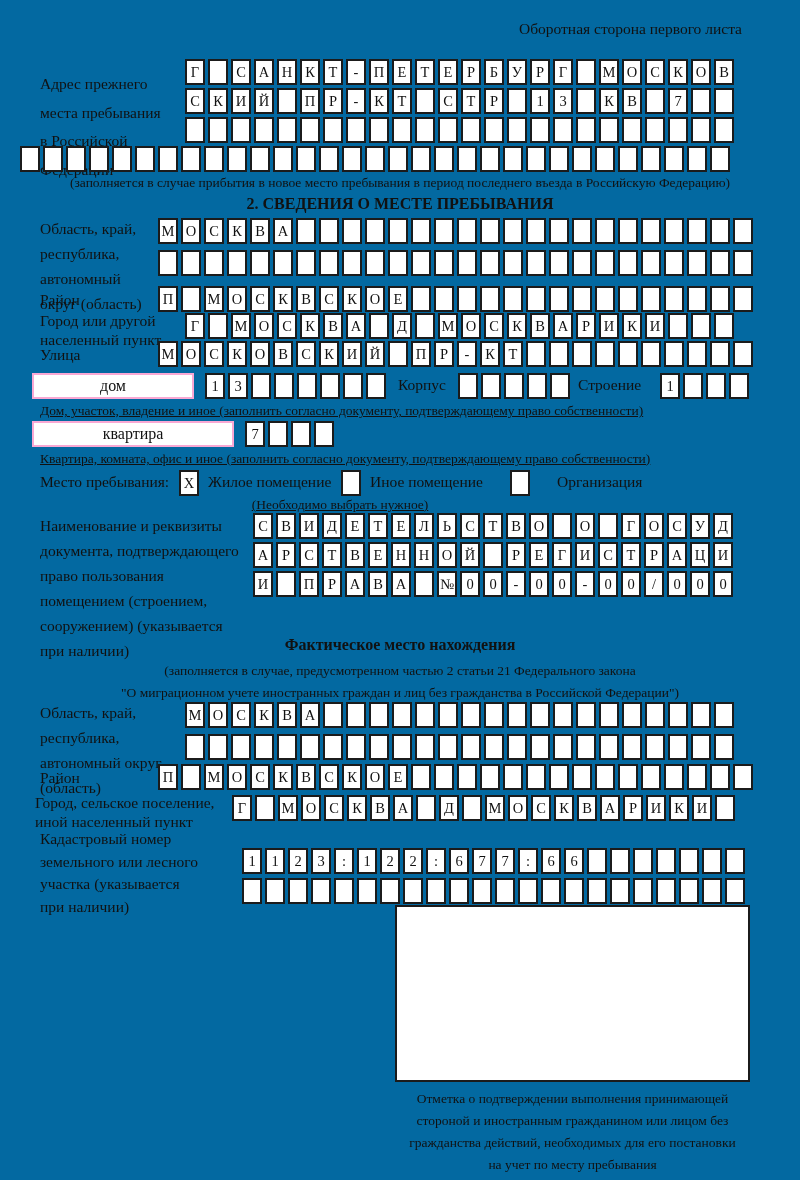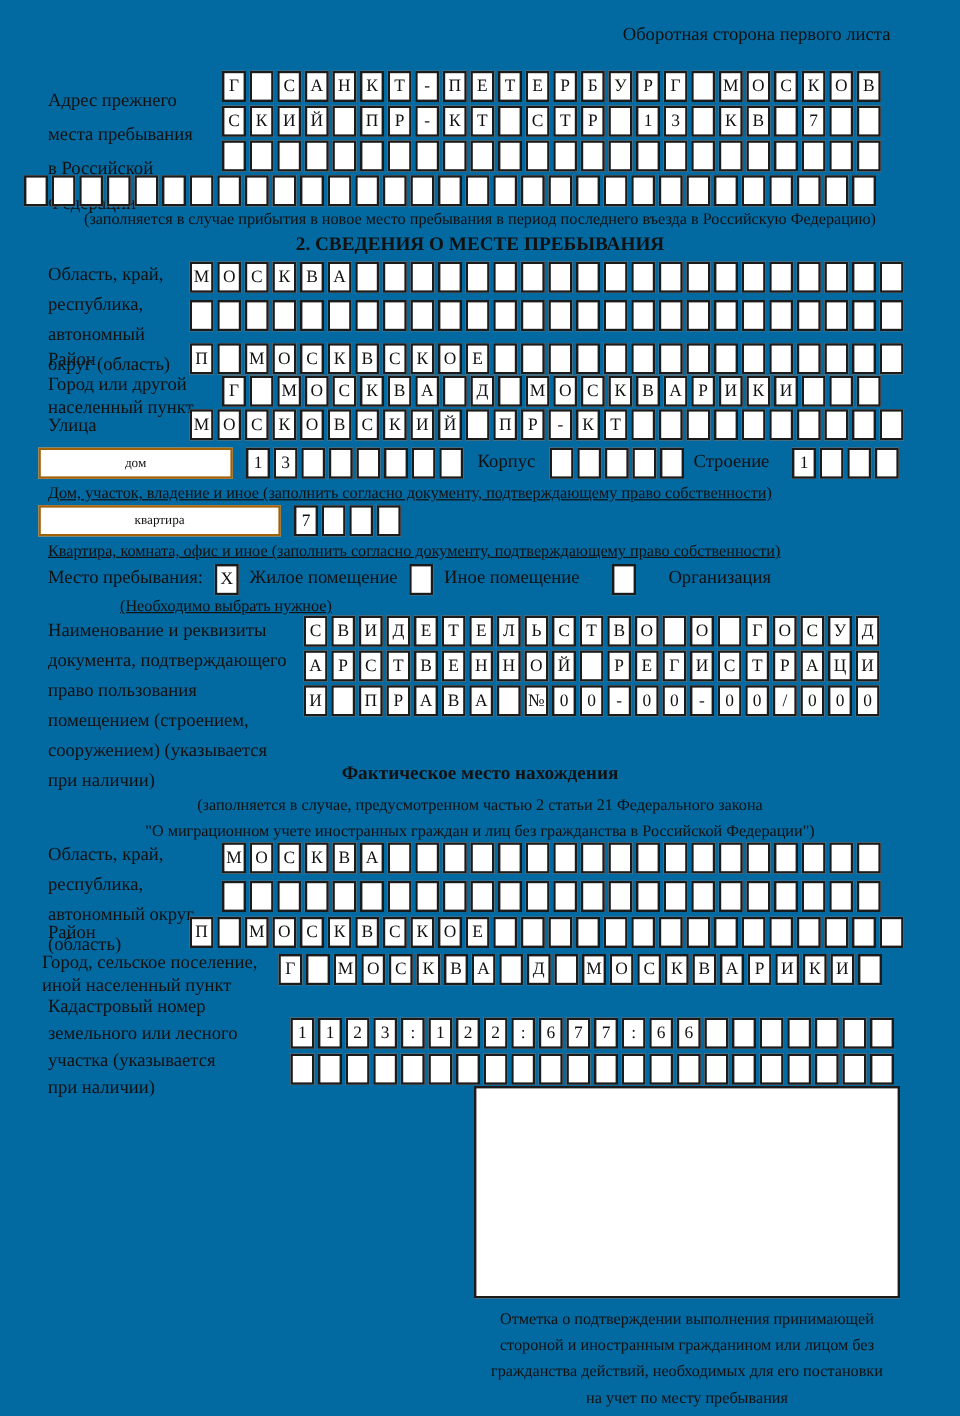--- a/index.html
+++ b/index.html
@@ -9,22 +9,22 @@
   .hdr{font-size:15.5px;}
   .lbl{font-size:15.5px;line-height:24px;}
   .lbl.tight{line-height:19px;}
   .cap{font-size:13.5px;text-align:center;width:100%;}
   .capl{font-size:13.5px;text-decoration:underline;}
   .ttl{font-size:16px;font-weight:bold;text-align:center;width:100%;}
   .boxrow{display:flex;}
   .cell{display:inline-flex;width:16px;height:22px;border:2px solid #1b1b1b;margin-right:3px;
         align-items:center;justify-content:center;font-size:14.5px;font-family:"Liberation Serif",serif;
         background:#fff;flex:0 0 auto;}
-  .widebox{border:2px solid #a16207;height:22px;display:flex;align-items:center;justify-content:center;
-        font-size:11px;background:#fff;}
+  .widebox{border:2px solid #f9a8d4;height:22px;display:flex;align-items:center;justify-content:center;
+        font-size:16px;background:#fff;}
   .inl{font-size:15.5px;}
   .stamp{border:2px solid #1b1b1b;background:#fff;}
   .capc{font-size:13.5px;text-align:center;line-height:22px;}
 </style>
 </head>
 <body>
 
 <div class="page">
 
   <div class="abs hdr" style="top:20px;right:58px;">Оборотная сторона первого листа</div>
@@ -341,21 +341,21 @@
     </div>
   <div class="abs capl" style="left:40px;top:451px;">Квартира, комната, офис и иное (заполнить согласно документу, подтверждающему право собственности)</div>
 
   <div class="abs inl" style="left:40px;top:473px;">Место пребывания:</div>
   <span class="abs cell" style="left:179px;top:470px;">X</span>
   <div class="abs inl" style="left:208px;top:473px;">Жилое помещение</div>
   <span class="abs cell" style="left:341px;top:470px;"></span>
   <div class="abs inl" style="left:370px;top:473px;">Иное помещение</div>
   <span class="abs cell" style="left:510px;top:470px;"></span>
   <div class="abs inl" style="left:557px;top:473px;">Организация</div>
-  <div class="abs capl" style="left:100px;top:497px;width:480px;">(Необходимо выбрать нужное)</div>
+  <div class="abs capl" style="left:100px;top:497px;width:480px;text-align:center;">(Необходимо выбрать нужное)</div>
 
   <div class="abs lbl" style="left:40px;top:513px;width:215px;line-height:25px;">
       <div>Наименование и реквизиты</div>
       <div>документа, подтверждающего</div>
       <div>право пользования</div>
       <div>помещением (строением,</div>
       <div>сооружением) (указывается</div>
       <div>при наличии)</div>
     </div>
   <div class="abs boxrow" style="left:253px;top:513px;">

